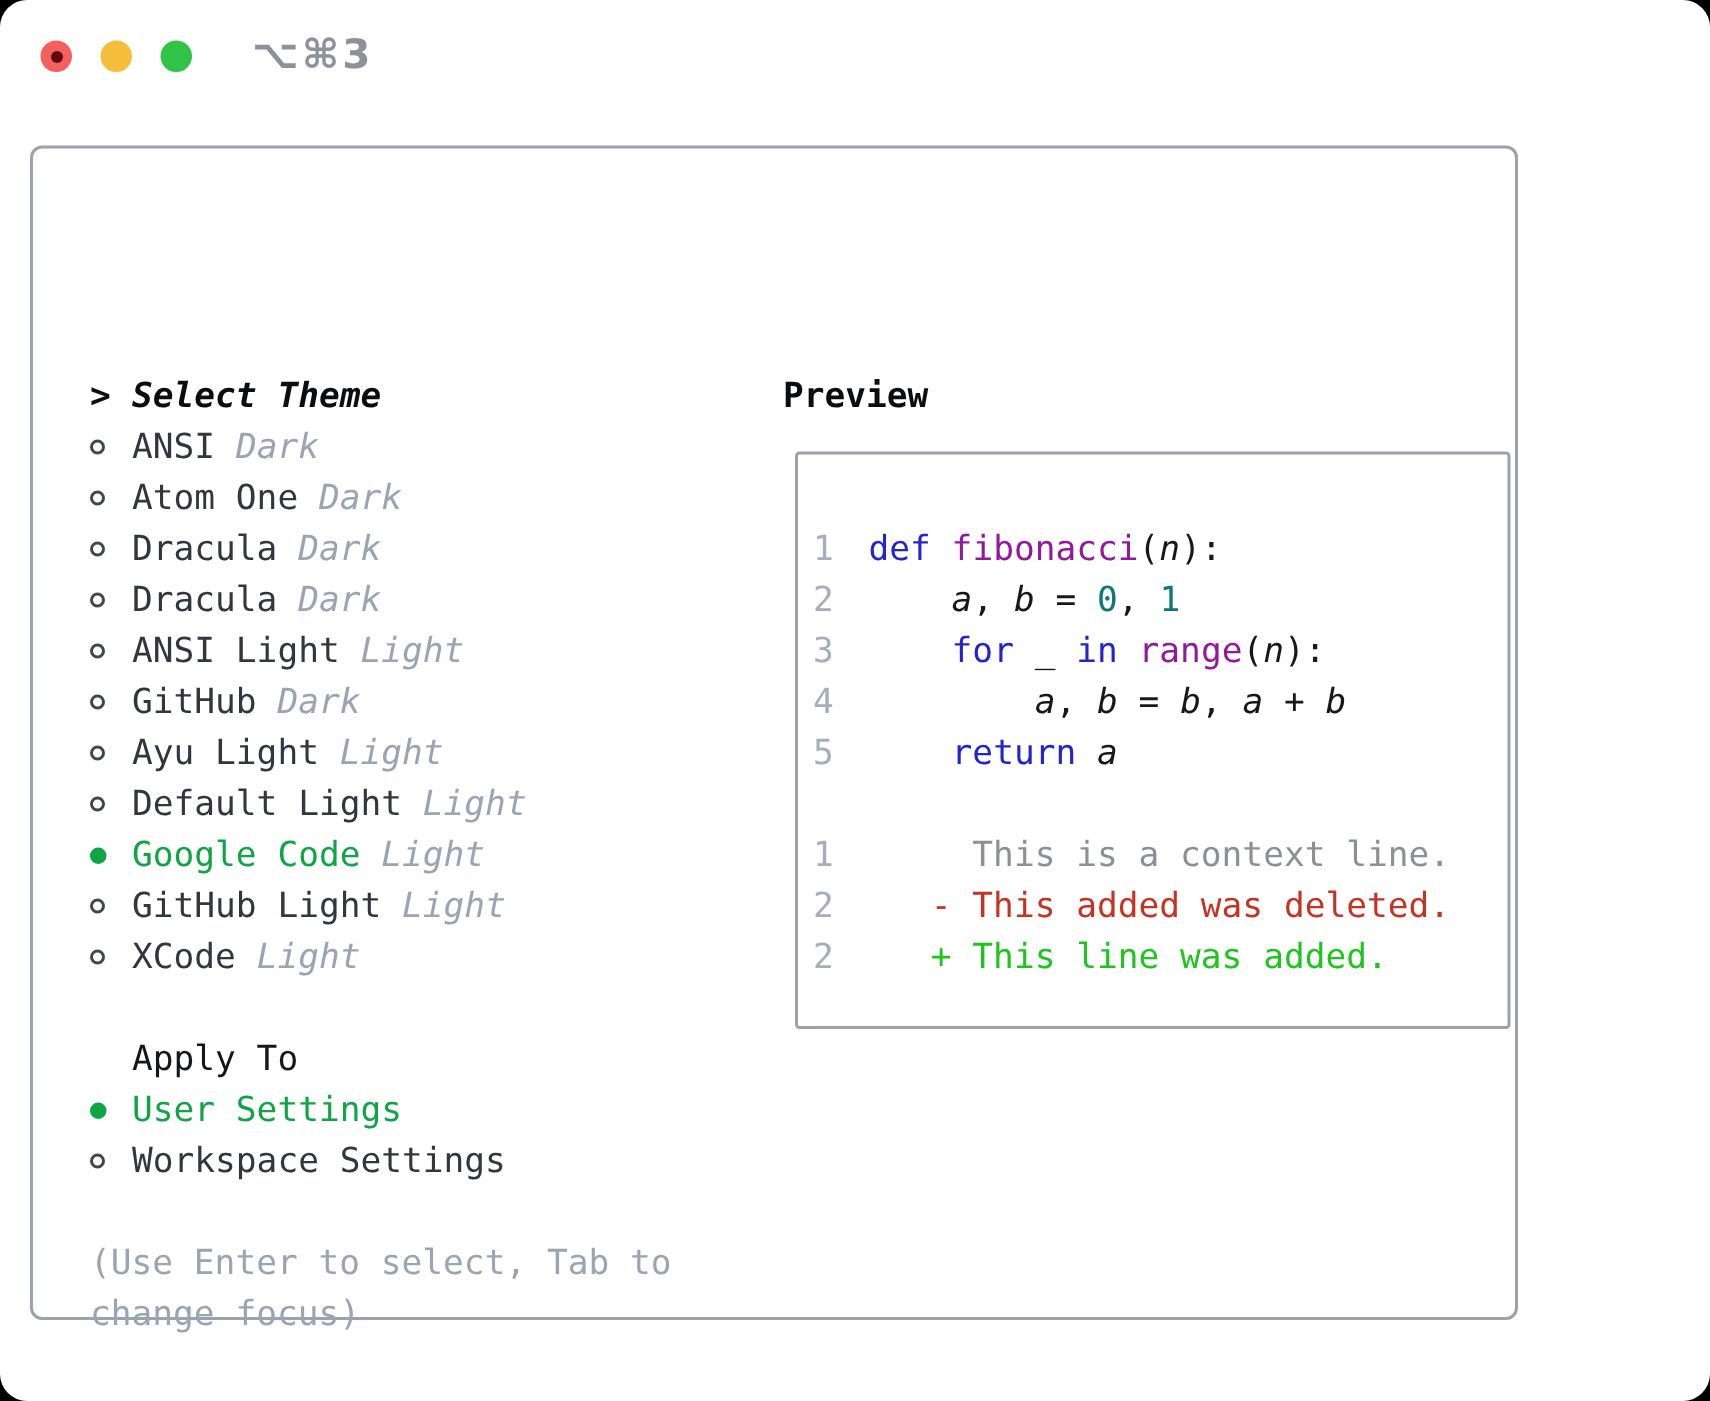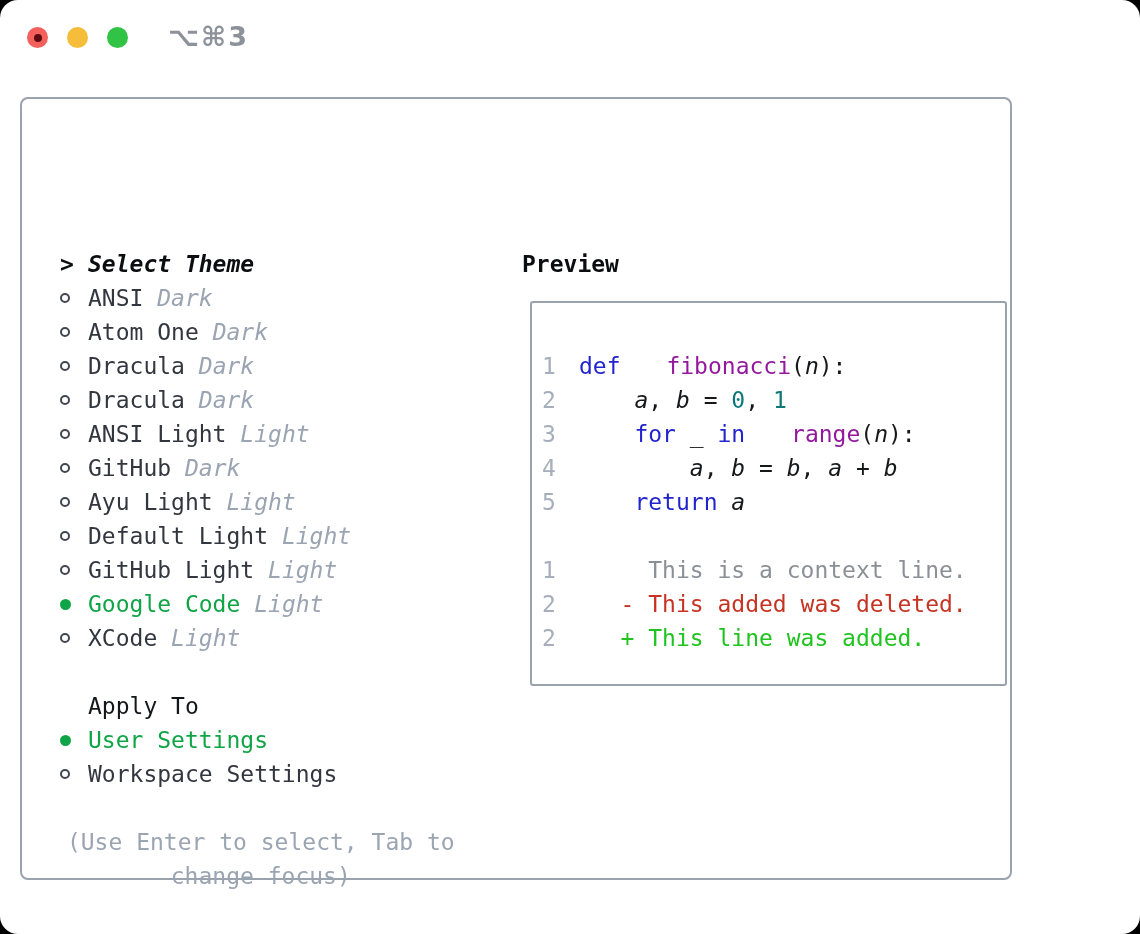--- a/index.html
+++ b/index.html
@@ -42,38 +42,38 @@
   .cursor{font-weight:bold;color:#0c0d10;}
   .hdr{font-weight:bold;color:#0c0d10;font-style:italic;}
   .radio{width:10px;height:10px;border:2px solid #42474f;border-radius:50%;}
   .radio.selected{background:var(--green);border-color:var(--green);width:11px;height:11px;}
   .lbl{white-space:pre;}
   .tvariant{color:#9aa4b2;font-style:italic;}
   .theme-row.selected .tname{color:var(--green);}
   .apply-hdr-label{color:#14161a;}
   .opt-row.selected .oname{color:var(--green);}
   .help{
-    margin-top:34px;width:29ch;line-height:34px;color:#9aa4b2;text-align:center;
+    margin-top:34px;width:29ch;line-height:34px;color:#9aa4b2;
   }
   
   .preview-hdr{
     position:absolute;left:500px;top:148px;height:34px;line-height:34px;
     font-size:23px;font-weight:bold;color:#0c0d10;
   }
   .preview-box{
     position:absolute;left:508px;top:202px;width:477px;height:385px;
     border:2px solid var(--border);border-radius:3px;background:#fff;
   }
   .codepane{padding:12px 0 0 10px;font-size:23px;}
   .cl{height:34px;display:flex;align-items:center;white-space:pre;}
   .ln{flex:0 0 14px;width:14px;margin-right:23px;color:#a6aebb;}
   .lc{white-space:pre;color:#17181a;}
   .seg-p{color:#17181a;}
   .seg-kw{color:var(--kw);}
-  .seg-fn{color:var(--fn);margin-left:32px;}
+  .seg-fn{color:var(--fn);}
   .seg-lit{color:var(--lit);}
   .seg-var{color:#17181a;font-style:italic;}
   .dl-context .lc{color:#8a9096;}
   .dl-removed .lc{color:var(--removed);}
   .dl-added .lc{color:var(--added);}
 </style>
 </head>
 <body>
 
 <div class="window">
@@ -139,31 +139,31 @@
               <span class="radio"></span>
             </span>
             <span class="lbl"><span class="tname">Ayu Light</span> <span class="tvariant">Light</span></span>
           </div>
           <div class="row theme-row">
             <span class="marker">
               <span class="radio"></span>
             </span>
             <span class="lbl"><span class="tname">Default Light</span> <span class="tvariant">Light</span></span>
           </div>
+          <div class="row theme-row selected">
+            <span class="marker">
+              <span class="radio selected"></span>
+            </span>
+            <span class="lbl"><span class="tname">Google Code</span> <span class="tvariant">Light</span></span>
+          </div>
           <div class="row theme-row">
             <span class="marker">
               <span class="radio"></span>
             </span>
             <span class="lbl"><span class="tname">GitHub Light</span> <span class="tvariant">Light</span></span>
-          </div>
-          <div class="row theme-row selected">
-            <span class="marker">
-              <span class="radio selected"></span>
-            </span>
-            <span class="lbl"><span class="tname">Google Code</span> <span class="tvariant">Light</span></span>
           </div>
           <div class="row theme-row">
             <span class="marker">
               <span class="radio"></span>
             </span>
             <span class="lbl"><span class="tname">XCode</span> <span class="tvariant">Light</span></span>
           </div>
         </div>
 
       <div class="row blank"></div>

